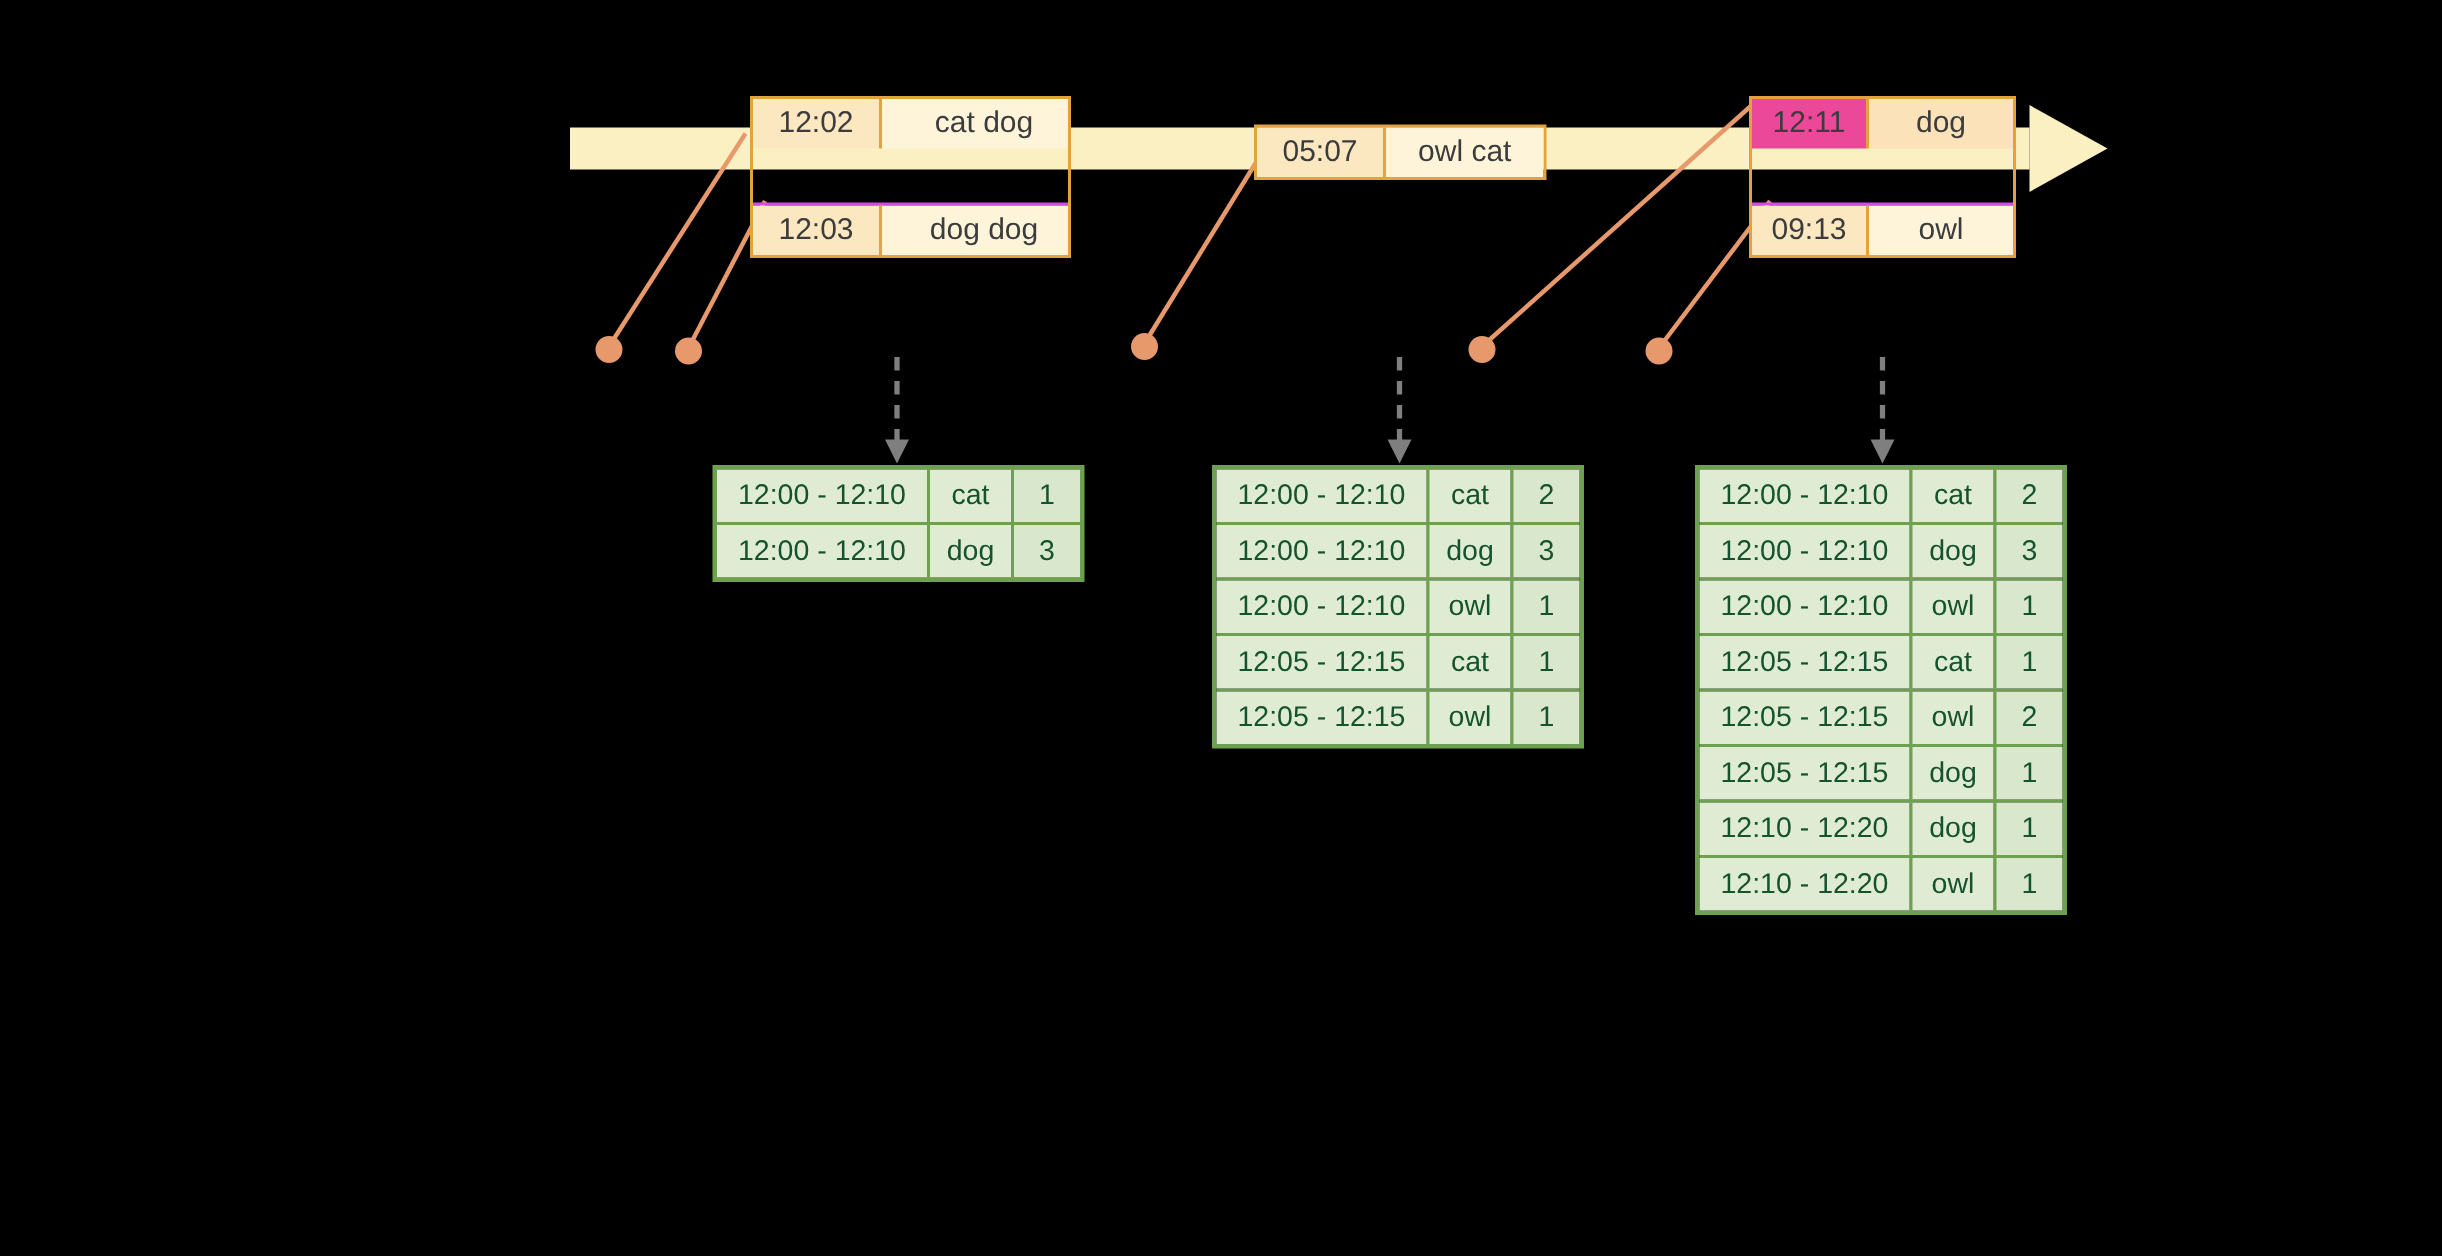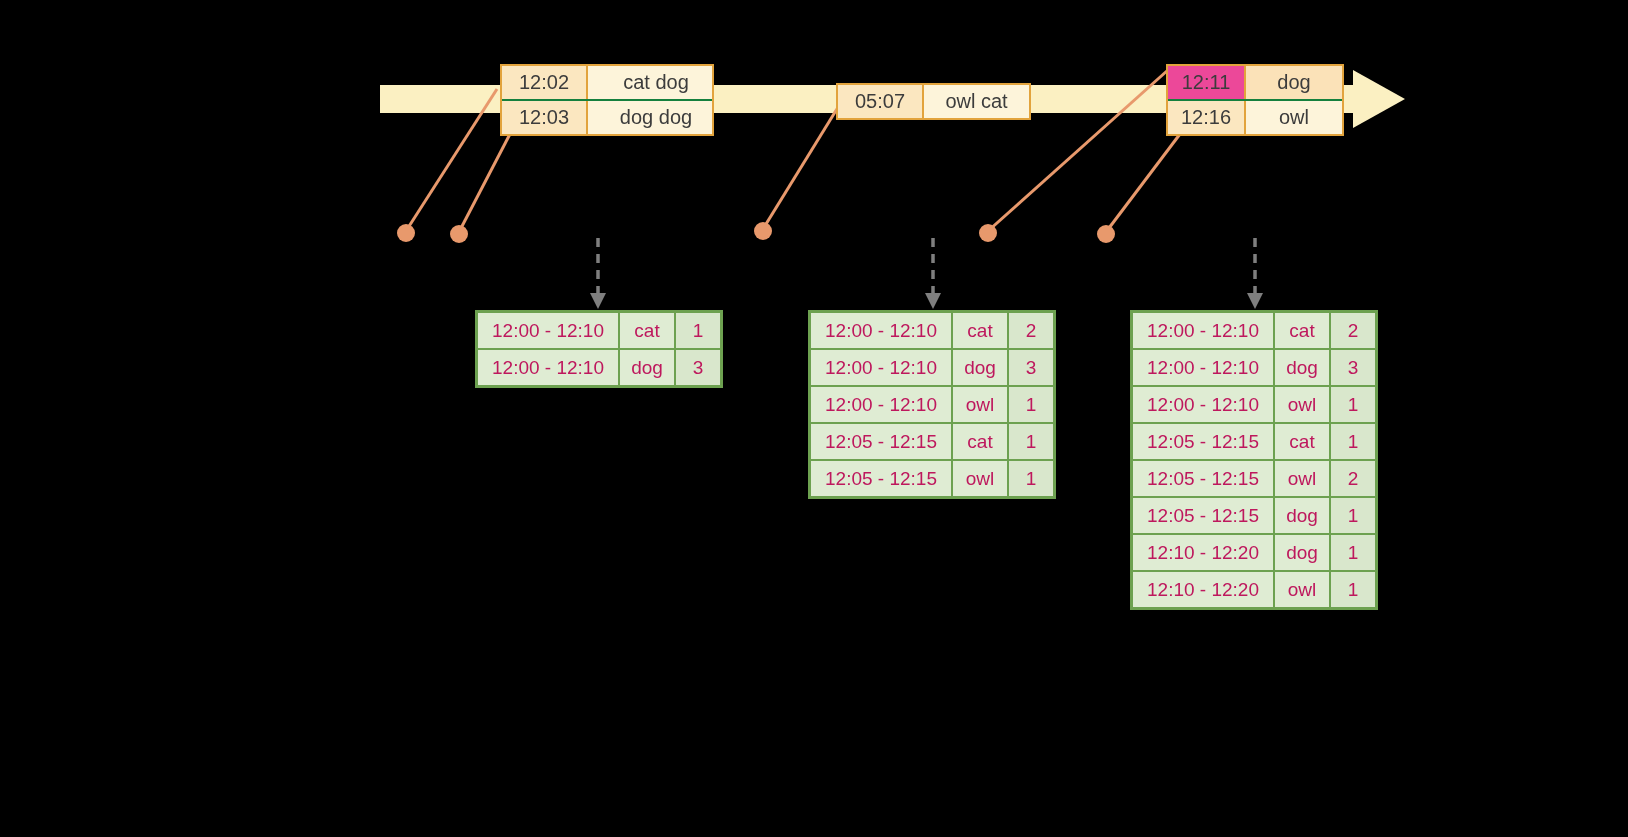--- a/index.html
+++ b/index.html
@@ -43,21 +43,21 @@
     top: 0;
     pointer-events: none;
   }
 
   
   .etable {
     position: absolute;
     border: 2px solid #e2a33c;
   }
   .etable .trow { display: flex; }
-  .etable .trow + .trow { border-top: 2px solid #15803d; }
+  .etable .trow + .trow { border-top: 2px solid #d946ef; margin-top: 36px; }
   .etable .tcell {
     height: 33px;
     line-height: 33px;
     text-align: center;
     font-size: 20px;
     color: #3c3c3c;
     background: #fdf4da;
     overflow: hidden;
     white-space: nowrap;
   }
@@ -80,21 +80,21 @@
     position: absolute;
     border: 3px solid #6da150;
   }
   .gtable .trow { display: flex; }
   .gtable .trow + .trow { border-top: 2px solid #6da150; }
   .gtable .tcell {
     height: 35px;
     line-height: 35px;
     text-align: center;
     font-size: 19px;
-    color: #be185d;
+    color: #14532d;
     background: #dfecd3;
     overflow: hidden;
     white-space: nowrap;
   }
   .gtable .tcell + .tcell { border-left: 2px solid #6da150; }
   .gtable .c0 { width: 140px; }
   .gtable .c1 { width: 54px; }
   .gtable .c2 { width: 44px; background: #d9e7cc; }
   #gtableA { left: 475px; top: 310px; }
   #gtableB { left: 808px; top: 310px; }
@@ -148,21 +148,21 @@
         <div class="tcell c0">05:07</div>
         <div class="tcell c1">owl cat</div>
       </div>
     </div>
   <div id="etable3" class="etable">
       <div class="trow">
         <div class="tcell c0">12:11</div>
         <div class="tcell c1">dog</div>
       </div>
       <div class="trow">
-        <div class="tcell c0">12:16</div>
+        <div class="tcell c0">09:13</div>
         <div class="tcell c1">owl</div>
       </div>
     </div>
 
   <div id="gtableA" class="gtable">
       <div class="trow">
         <div class="tcell c0">12:00 - 12:10</div>
         <div class="tcell c1">cat</div>
         <div class="tcell c2">1</div>
       </div>

